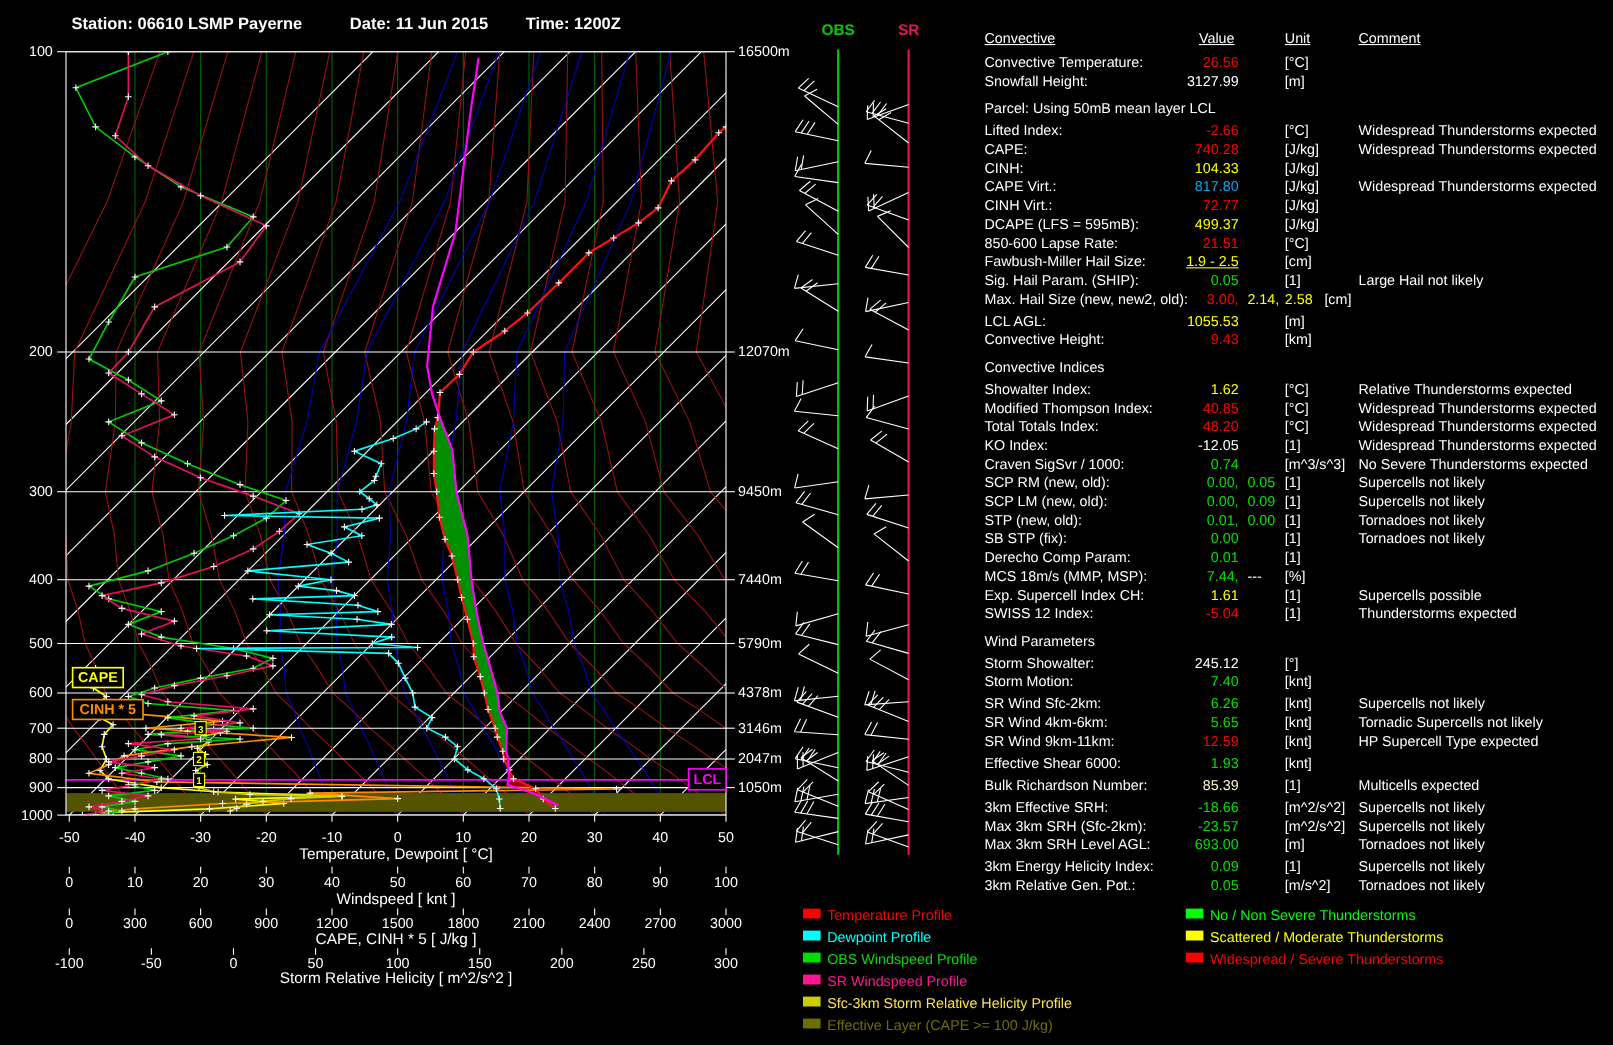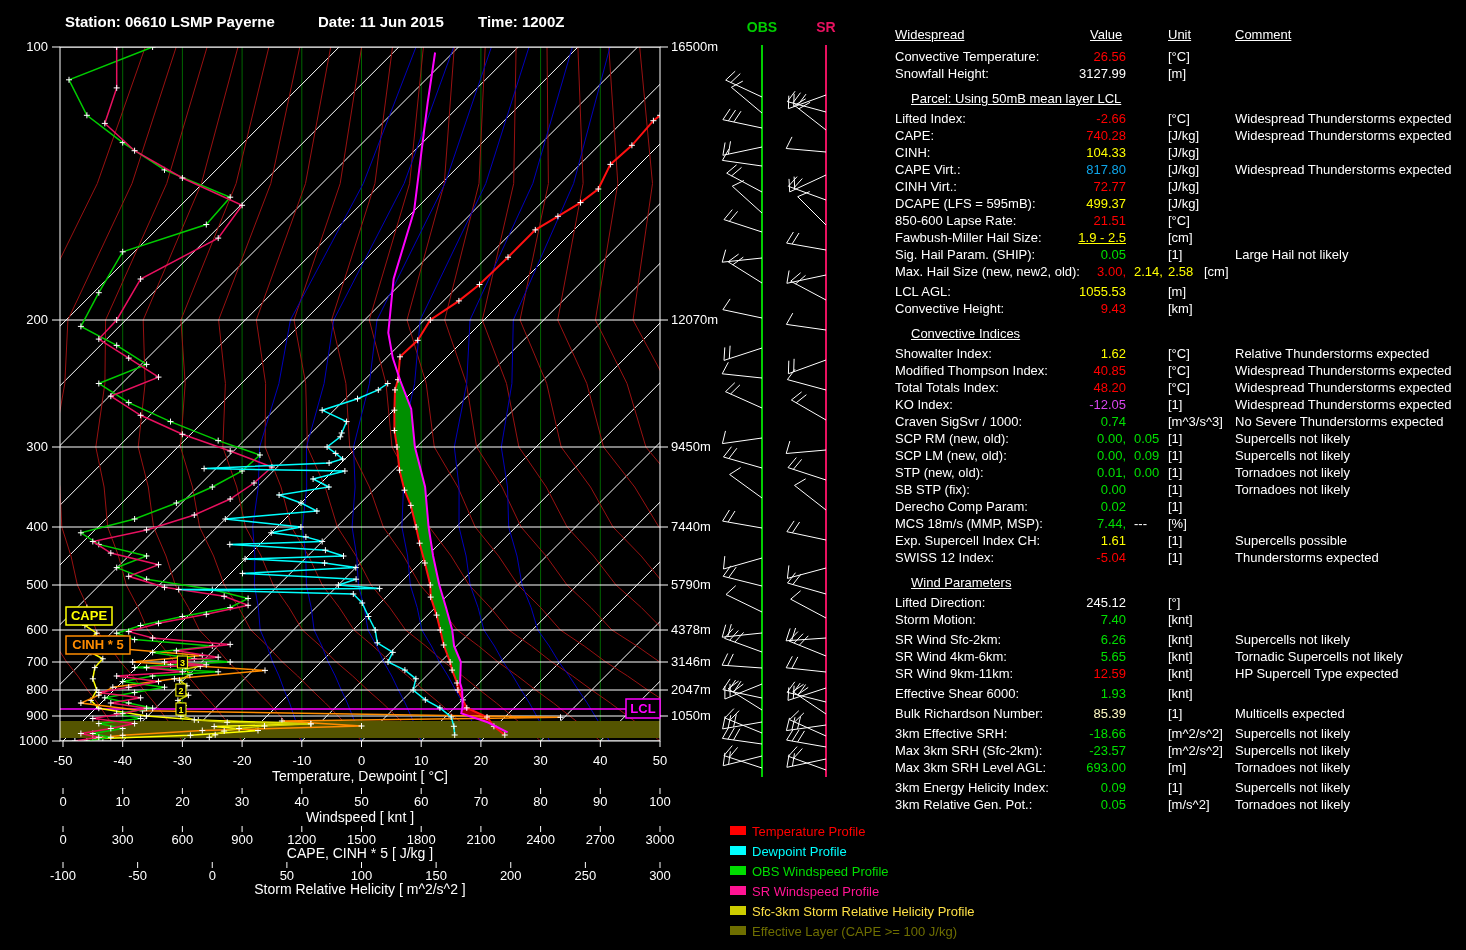--- a/index.html
+++ b/index.html
@@ -12,21 +12,21 @@
   #t-time{left:478px;}
   #param-table{position:absolute;left:880px;top:0;width:586px;height:830px;font-size:13px;color:#fff;}
   .trow{position:absolute;height:16px;white-space:nowrap;}
   .trow span{position:absolute;white-space:nowrap;}
   .t-lbl{left:15px;}
   .t-v0{left:156px;width:90px;text-align:right;}
   .t-v1{left:254px;} .t-v2{left:288px;}
   .t-unit{}
   .t-cmt{left:355px;}
   .thdr span{text-decoration:underline;}
-  .sechdr{position:absolute;left:31px;text-decoration:underline;white-space:nowrap;}
+  .sechdr{position:absolute;left:15px;white-space:nowrap;}
   .legend{position:absolute;font-size:13px;}
   .leg-item{position:absolute;height:14px;white-space:nowrap;}
   .leg-sw{position:absolute;left:0;top:2px;width:16px;height:9px;}
   .leg-tx{position:absolute;left:22px;top:0;}
 </style>
 </head>
 <body>
 
 <div id="stage">
   <svg id="plot-svg" width="1466" height="950">
@@ -350,21 +350,21 @@
         <path d="M826 770L788.4 756.3M788.4 756.3L797.1 746.6M793.7 758.2L802.3 748.5" stroke="#fff" stroke-width="1" fill="none"></path>
       </g>
     </svg>
   <div class="title-bar">
     <span id="t-station">Station: 06610 LSMP Payerne</span>
     <span id="t-date">Date: 11 Jun 2015</span>
     <span id="t-time">Time: 1200Z</span>
   </div>
   <div id="param-table">
       <div class="trow thdr" style="top: 27px;">
-        <span class="t-lbl" style="left: 15px;">Widespread</span>
+        <span class="t-lbl" style="left: 15px;">Convective</span>
         <span class="" style="left: 210px;">Value</span>
         <span class="" style="left: 288px;">Unit</span>
         <span class="" style="left: 355px;">Comment</span>
       </div>
       <div class="trow" style="top: 49px;">
         <span class="t-lbl">Convective Temperature:</span>
         <span class="t-v0" style="color: rgb(255, 0, 0);">26.56</span>
         <span class="t-unit" style="left: 288px;">[°C]</span>
       </div>
       <div class="trow" style="top: 66px;">
@@ -453,21 +453,21 @@
         <span class="t-cmt">Widespread Thunderstorms expected</span>
       </div>
       <div class="trow" style="top: 380px;">
         <span class="t-lbl">Total Totals Index:</span>
         <span class="t-v0" style="color: rgb(255, 0, 0);">48.20</span>
         <span class="t-unit" style="left: 288px;">[°C]</span>
         <span class="t-cmt">Widespread Thunderstorms expected</span>
       </div>
       <div class="trow" style="top: 397px;">
         <span class="t-lbl">KO Index:</span>
-        <span class="t-v0" style="color: #d946ef;">-12.05</span>
+        <span class="t-v0" style="color: #ffffff;">-12.05</span>
         <span class="t-unit" style="left: 288px;">[1]</span>
         <span class="t-cmt">Widespread Thunderstorms expected</span>
       </div>
       <div class="trow" style="top: 414px;">
         <span class="t-lbl">Craven SigSvr / 1000:</span>
         <span class="t-v0" style="color: rgb(0, 224, 0);">0.74</span>
         <span class="t-unit" style="left: 288px;">[m^3/s^3]</span>
         <span class="t-cmt">No Severe Thunderstorms expected</span>
       </div>
       <div class="trow" style="top: 431px;">
@@ -492,21 +492,21 @@
         <span class="t-cmt">Tornadoes not likely</span>
       </div>
       <div class="trow" style="top: 482px;">
         <span class="t-lbl">SB STP (fix):</span>
         <span class="t-v0" style="color: rgb(0, 224, 0);">0.00</span>
         <span class="t-unit" style="left: 288px;">[1]</span>
         <span class="t-cmt">Tornadoes not likely</span>
       </div>
       <div class="trow" style="top: 499px;">
         <span class="t-lbl">Derecho Comp Param:</span>
-        <span class="t-v0" style="color: rgb(0, 224, 0);">0.02</span>
+        <span class="t-v0" style="color: rgb(0, 224, 0);">0.01</span>
         <span class="t-unit" style="left: 288px;">[1]</span>
       </div>
       <div class="trow" style="top: 516px;">
         <span class="t-lbl">MCS 18m/s (MMP, MSP):</span>
         <span class="t-v0" style="color: rgb(0, 224, 0);">7.44,</span>
         <span class="t-v1" style="color: rgb(255, 255, 255);">---</span>
         <span class="t-unit" style="left: 288px;">[%]</span>
       </div>
       <div class="trow" style="top: 533px;">
         <span class="t-lbl">Exp. Supercell Index CH:</span>
@@ -515,21 +515,21 @@
         <span class="t-cmt">Supercells possible</span>
       </div>
       <div class="trow" style="top: 550px;">
         <span class="t-lbl">SWISS 12 Index:</span>
         <span class="t-v0" style="color: rgb(255, 0, 0);">-5.04</span>
         <span class="t-unit" style="left: 288px;">[1]</span>
         <span class="t-cmt">Thunderstorms expected</span>
       </div>
       <div class="sechdr" style="top: 575px;">Wind Parameters</div>
       <div class="trow" style="top: 595px;">
-        <span class="t-lbl">Lifted Direction:</span>
+        <span class="t-lbl">Storm Showalter:</span>
         <span class="t-v0" style="color: rgb(255, 255, 255);">245.12</span>
         <span class="t-unit" style="left: 288px;">[°]</span>
       </div>
       <div class="trow" style="top: 612px;">
         <span class="t-lbl">Storm Motion:</span>
         <span class="t-v0" style="color: rgb(0, 224, 0);">7.40</span>
         <span class="t-unit" style="left: 288px;">[knt]</span>
       </div>
       <div class="trow" style="top: 632px;">
         <span class="t-lbl">SR Wind Sfc-2km:</span>
@@ -610,13 +610,27 @@
       </div>
       <div class="leg-item" style="top: 80px;">
         <span class="leg-sw" style="background: rgb(205, 205, 0);"></span>
         <span class="leg-tx" style="color: #fde047;">Sfc-3km Storm Relative Helicity Profile</span>
       </div>
       <div class="leg-item" style="top: 100px;">
         <span class="leg-sw" style="background: rgb(110, 110, 0);"></span>
         <span class="leg-tx" style="color: rgb(110, 110, 0);">Effective Layer (CAPE &gt;= 100 J/kg)</span>
       </div>
     </div>
+  <div class="legend" id="legend-right" style="left:1078px;top:824px;width:340px;height:70px;">
+      <div class="leg-item" style="top: 0px;">
+        <span class="leg-sw" style="background: rgb(0, 255, 0);"></span>
+        <span class="leg-tx" style="color: rgb(0, 255, 0);">No / Non Severe Thunderstorms</span>
+      </div>
+      <div class="leg-item" style="top: 20px;">
+        <span class="leg-sw" style="background: rgb(255, 255, 0);"></span>
+        <span class="leg-tx" style="color: rgb(255, 255, 0);">Scattered / Moderate Thunderstorms</span>
+      </div>
+      <div class="leg-item" style="top: 40px;">
+        <span class="leg-sw" style="background: rgb(255, 0, 0);"></span>
+        <span class="leg-tx" style="color: rgb(255, 0, 0);">Widespread / Severe Thunderstorms</span>
+      </div>
+    </div>
 </div>
 
 </body></html>

